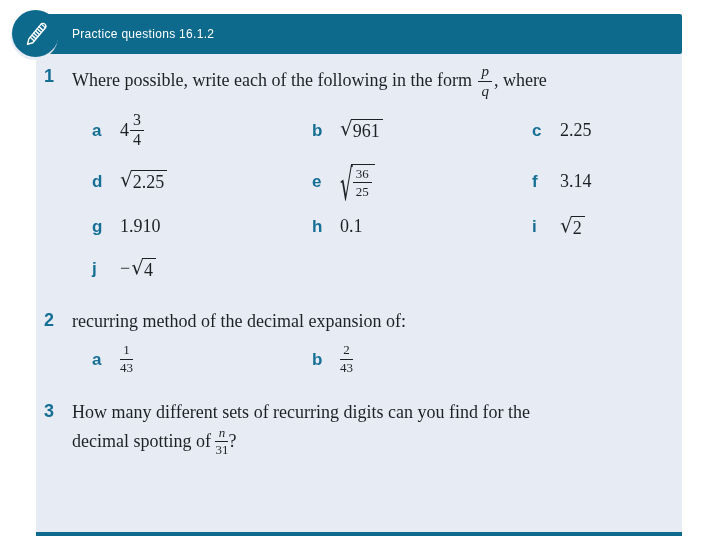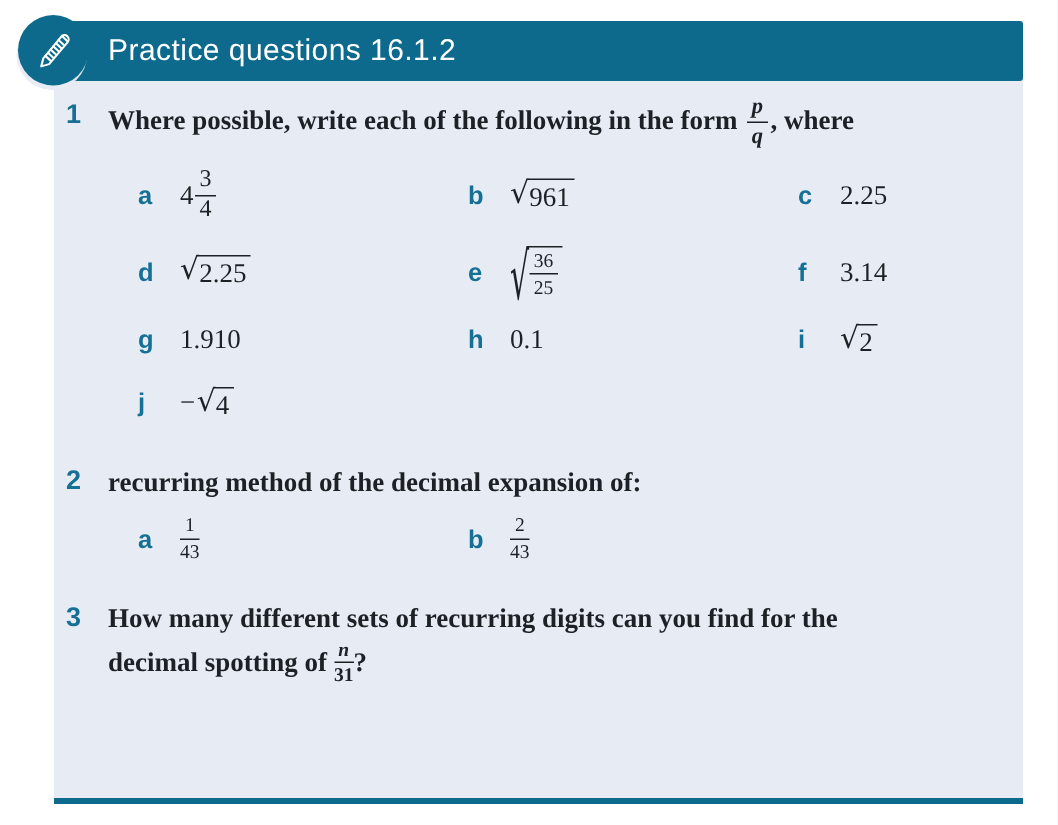--- a/index.html
+++ b/index.html
@@ -16,21 +16,21 @@
     position:absolute; left:36px; top:14px;
     width:646px; height:40px;
     background:#0d6a8c;
     border-radius:2px;
     display:flex; align-items:center;
     padding-left:36px;
   }
   .header-title {
     color:#ffffff;
     font-family:"Liberation Sans", sans-serif;
-    font-size:20px;
+    font-size:12px;
     letter-spacing:.3px;
   }
   .badge {
     position:absolute; left:12px; top:10px;
     width:47px; height:47px;
     background:#0d6a8c;
     border-radius:50%;
     display:flex; align-items:center; justify-content:center;
     box-shadow:-1px 3px 0 rgba(231,236,244,.95);
     z-index:2;
@@ -49,21 +49,21 @@
   .qnum {
     flex:0 0 18px;
     font-family:"Liberation Sans", sans-serif;
     font-weight:bold;
     font-size:18px;
     color:#166f94;
     margin-right:10px;
     padding-top:2px;
   }
   .qbody { flex:1; font-size:18px; line-height:27px; }
-  .tline { display:block; white-space:nowrap;font-weight:bold; }
+  .tline { display:block; white-space:nowrap; }
 
   
   .items {
     display:grid;
     grid-template-columns:220px 220px auto;
     row-gap:15px;
     margin-top:12px;
     margin-left:20px;
     align-items:center;
   }

